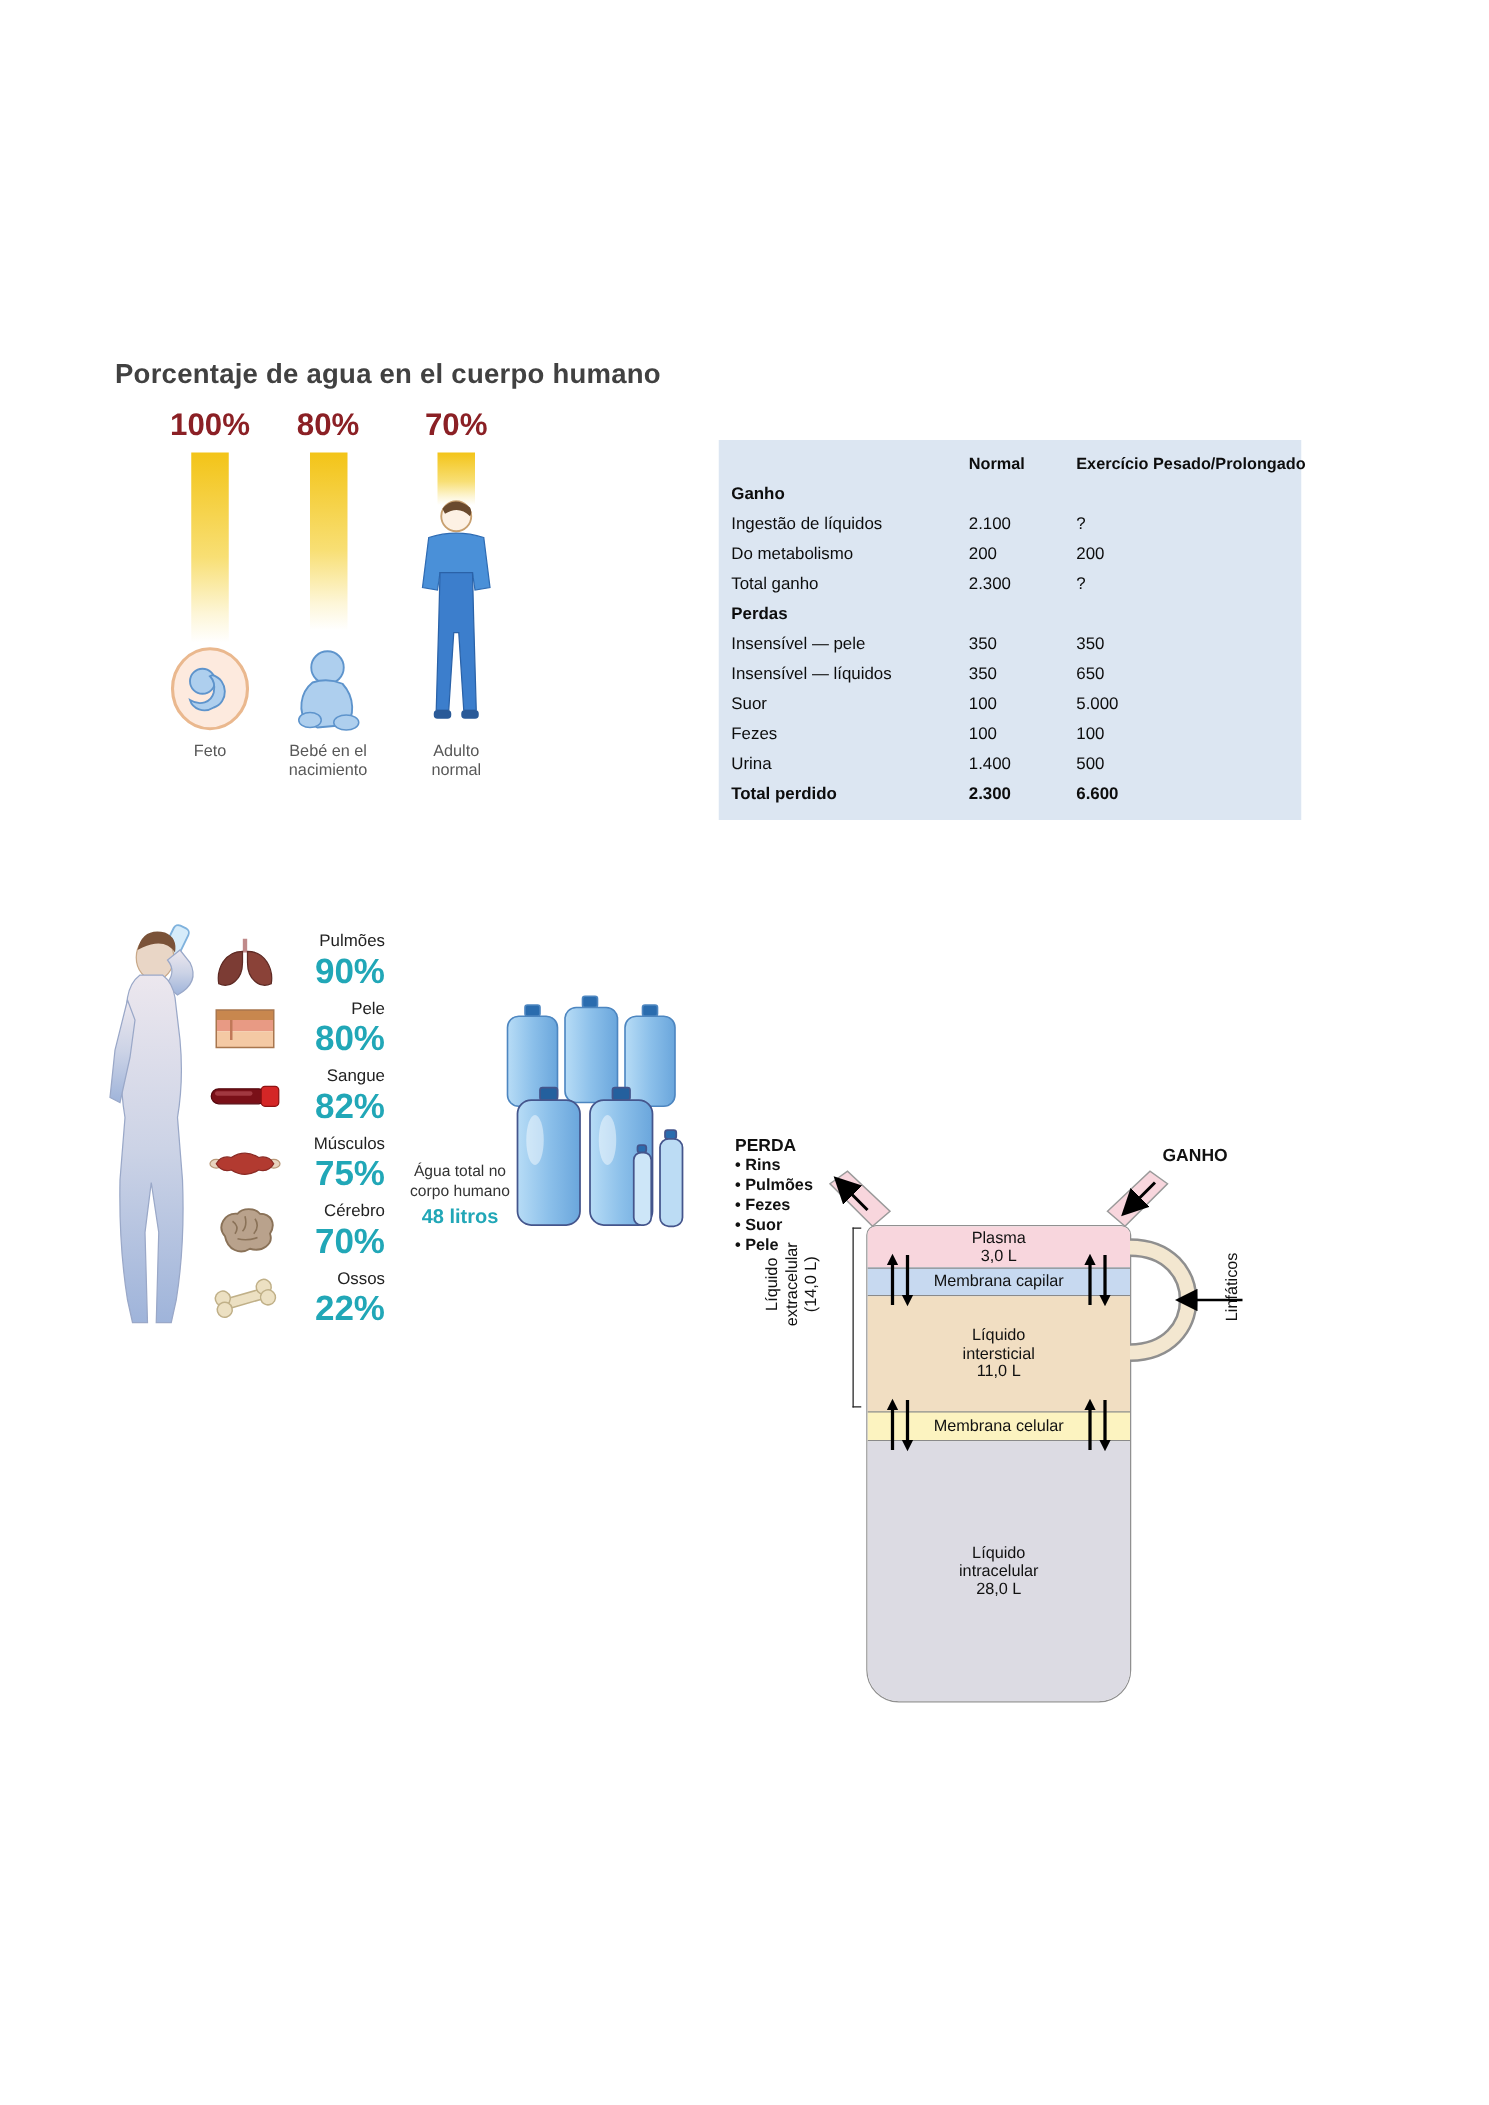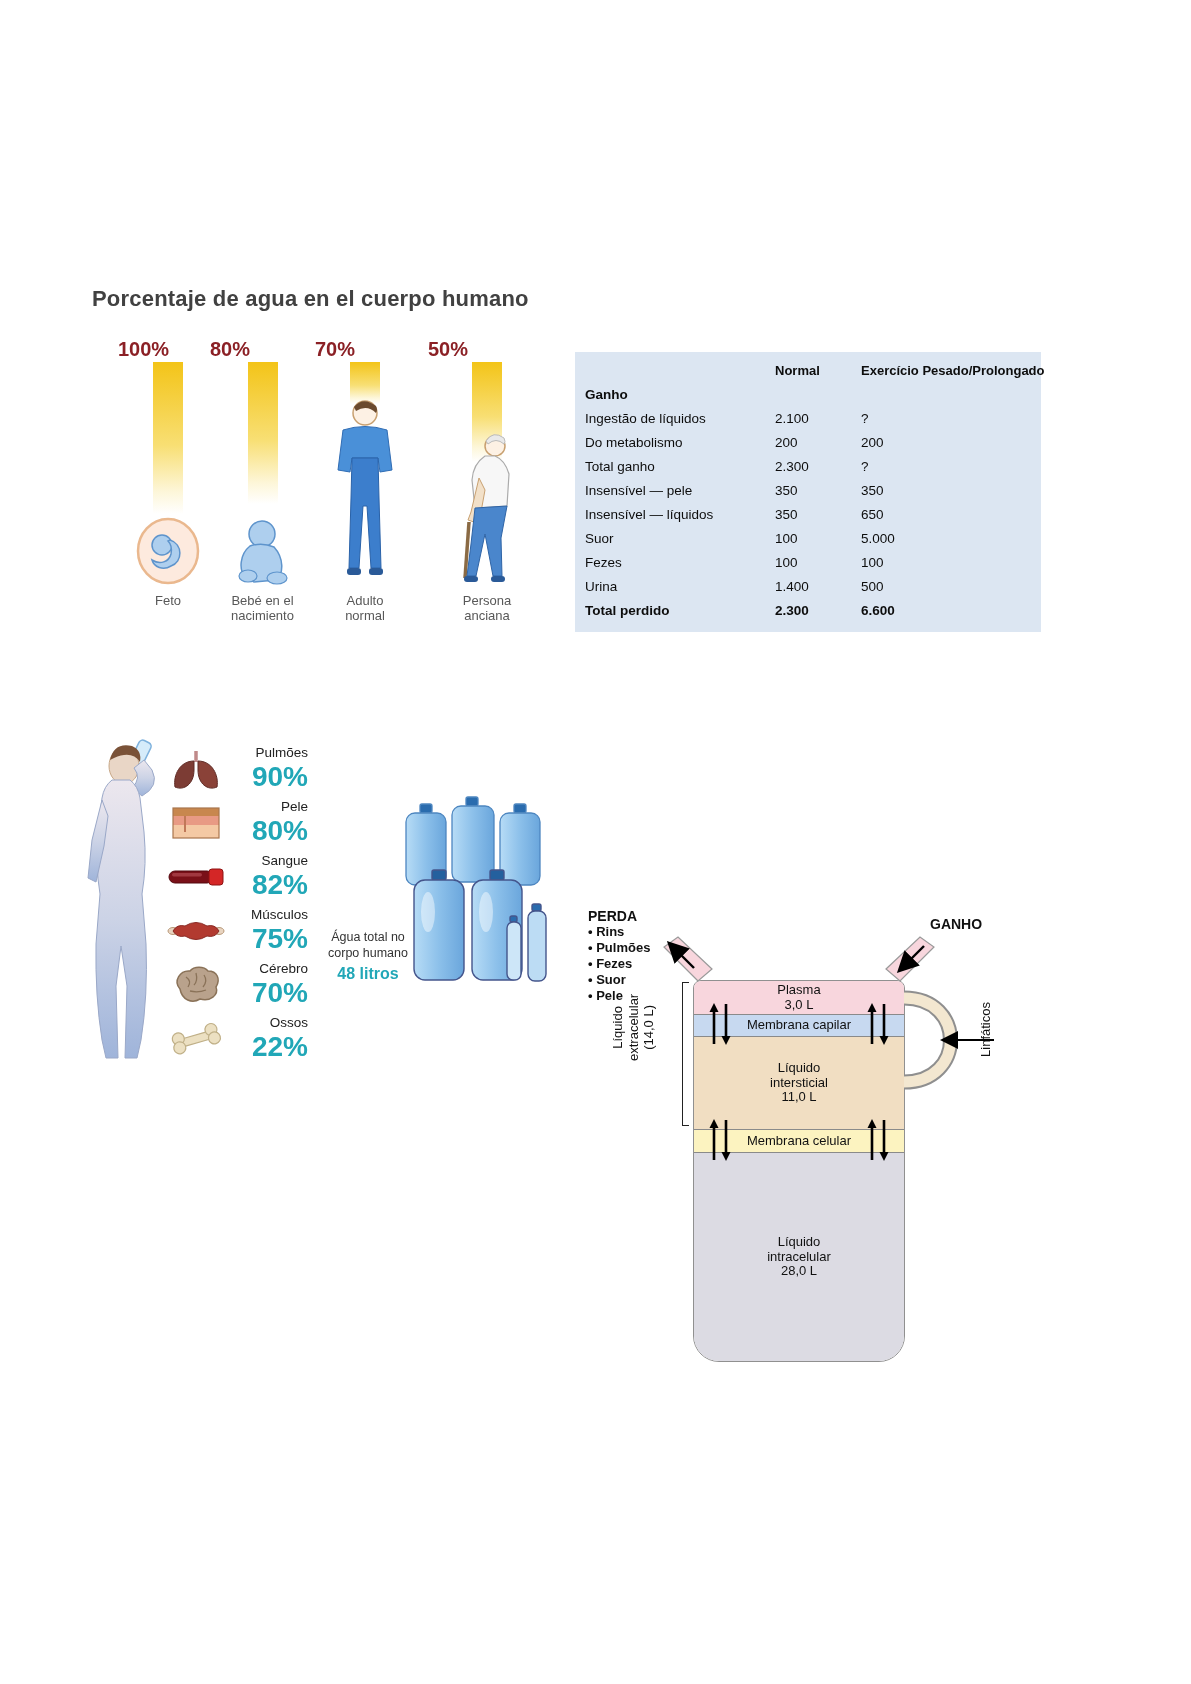--- a/index.html
+++ b/index.html
@@ -9,21 +9,21 @@
   .pre { white-space:pre-line; }
 
   
   .chart-title { position:absolute; left:92px; top:286px; font-size:22px; font-weight:bold; color:#414141; letter-spacing:.2px; }
   .age-cols { position:absolute; left:110px; top:322px; width:445px; height:308px; }
   .age-col { position:absolute; top:0; height:308px; }
   .col1{ left:8px;   width:100px; }
   .col2{ left:100px; width:105px; }
   .col3{ left:205px; width:100px; }
   .col4{ left:318px; width:118px; }
-  .pct { position:absolute; top:16px; width:100%; text-align:left; font-size:20px; font-weight:bold; color:#8b2025; }
+  .pct { position:absolute; top:4px; width:100%; text-align:center; font-size:25px; font-weight:bold; color:#8b2025; }
   .bar { position:absolute; left:50%; transform:translateX(-50%); top:40px; width:30px; z-index:1;
          background:linear-gradient(to bottom,#f3c418,#f8df74 55%,#fdf6d8 85%,rgba(253,246,216,0)); }
   .col1 .bar{ height:152px; } .col2 .bar{ height:142px; } .col3 .bar{ height:42px; } .col4 .bar{ height:100px; }
   .fig { position:absolute; left:50%; transform:translateX(-50%); bottom:44px; z-index:2; line-height:0; }
   .agelabel { position:absolute; top:272px; width:100%; text-align:center; font-size:13px; color:#585858; line-height:1.15; }
 
   
   .balance-table { position:absolute; left:575px; top:352px; width:466px; background:#dce6f2; padding:6px 10px 10px 10px; }
   .trow { display:grid; grid-template-columns:190px 86px auto; height:24px; align-items:center; font-size:13.5px; color:#0d0d0d; white-space:nowrap; }
   .trow.thead span, .trow.bold span { font-weight:bold; }
@@ -118,38 +118,20 @@
           <path d="M20 32 Q42 25 64 32 L69 72 L57 74 L55 60 L29 60 L27 74 L15 72 Z" fill="#4a90d8" stroke="#2f6cb4" stroke-width="1"></path>
           <path d="M29 60 L28 100 L26 170 L36 170 L40 108 L44 108 L48 170 L58 170 L56 100 L55 60 Z" fill="#3c7ecc" stroke="#2a62a8" stroke-width="1"></path>
           <rect x="24" y="170" width="14" height="7" rx="3" fill="#2a5a98"></rect>
           <rect x="46" y="170" width="14" height="7" rx="3" fill="#2a5a98"></rect>
         </svg>
       </div>
       <div class="agelabel pre">Adulto
 normal</div>
     </div>
 
-    <div class="age-col col4">
-      <div class="pct">50%</div>
-      <div class="bar"></div>
-      <div class="fig">
-        <svg width="88" height="170" viewBox="0 0 88 170">
-          <circle cx="52" cy="30" r="10" fill="#fdf1e4" stroke="#c8a070" stroke-width="1.5"></circle>
-          <path d="M43 25 Q50 14 61 22 Q63 26 61 28 Q53 21 45 28 Z" fill="#e9e9e9" stroke="#bbbbbb"></path>
-          <path d="M42 40 Q30 48 29 64 L32 92 L64 90 L66 58 Q62 44 52 40 Z" fill="#f7f7f7" stroke="#ababab" stroke-width="1.2"></path>
-          <path d="M36 62 L28 96 L25 104 L31 106 L38 96 L42 74 Z" fill="#f2e0c8" stroke="#c8a070" stroke-width="1"></path>
-          <line x1="26" y1="106" x2="22" y2="162" stroke="#8a6a44" stroke-width="3.5"></line>
-          <path d="M32 92 L28 128 L24 160 L33 160 L42 118 L50 160 L59 160 L58 122 L64 90 Z" fill="#4a86cc" stroke="#2f64a6" stroke-width="1"></path>
-          <rect x="21" y="160" width="14" height="6" rx="3" fill="#2a5a98"></rect>
-          <rect x="48" y="160" width="14" height="6" rx="3" fill="#2a5a98"></rect>
-        </svg>
-      </div>
-      <div class="agelabel pre">Persona
-anciana</div>
-    </div>
   </div>
 
   <div class="balance-table">
     <div class="trow thead">
       <span></span>
       <span>Normal</span>
       <span>Exercício Pesado/Prolongado</span>
     </div>
     <div class="trow bold">
       <span>Ganho</span>
@@ -163,20 +145,25 @@
     </div>
     <div class="trow">
       <span>Do metabolismo</span>
       <span>200</span>
       <span>200</span>
     </div>
     <div class="trow">
       <span>Total ganho</span>
       <span>2.300</span>
       <span>?</span>
+    </div>
+    <div class="trow bold">
+      <span>Perdas</span>
+      <span></span>
+      <span></span>
     </div>
     <div class="trow">
       <span>Insensível — pele</span>
       <span>350</span>
       <span>350</span>
     </div>
     <div class="trow">
       <span>Insensível — líquidos</span>
       <span>350</span>
       <span>650</span>

